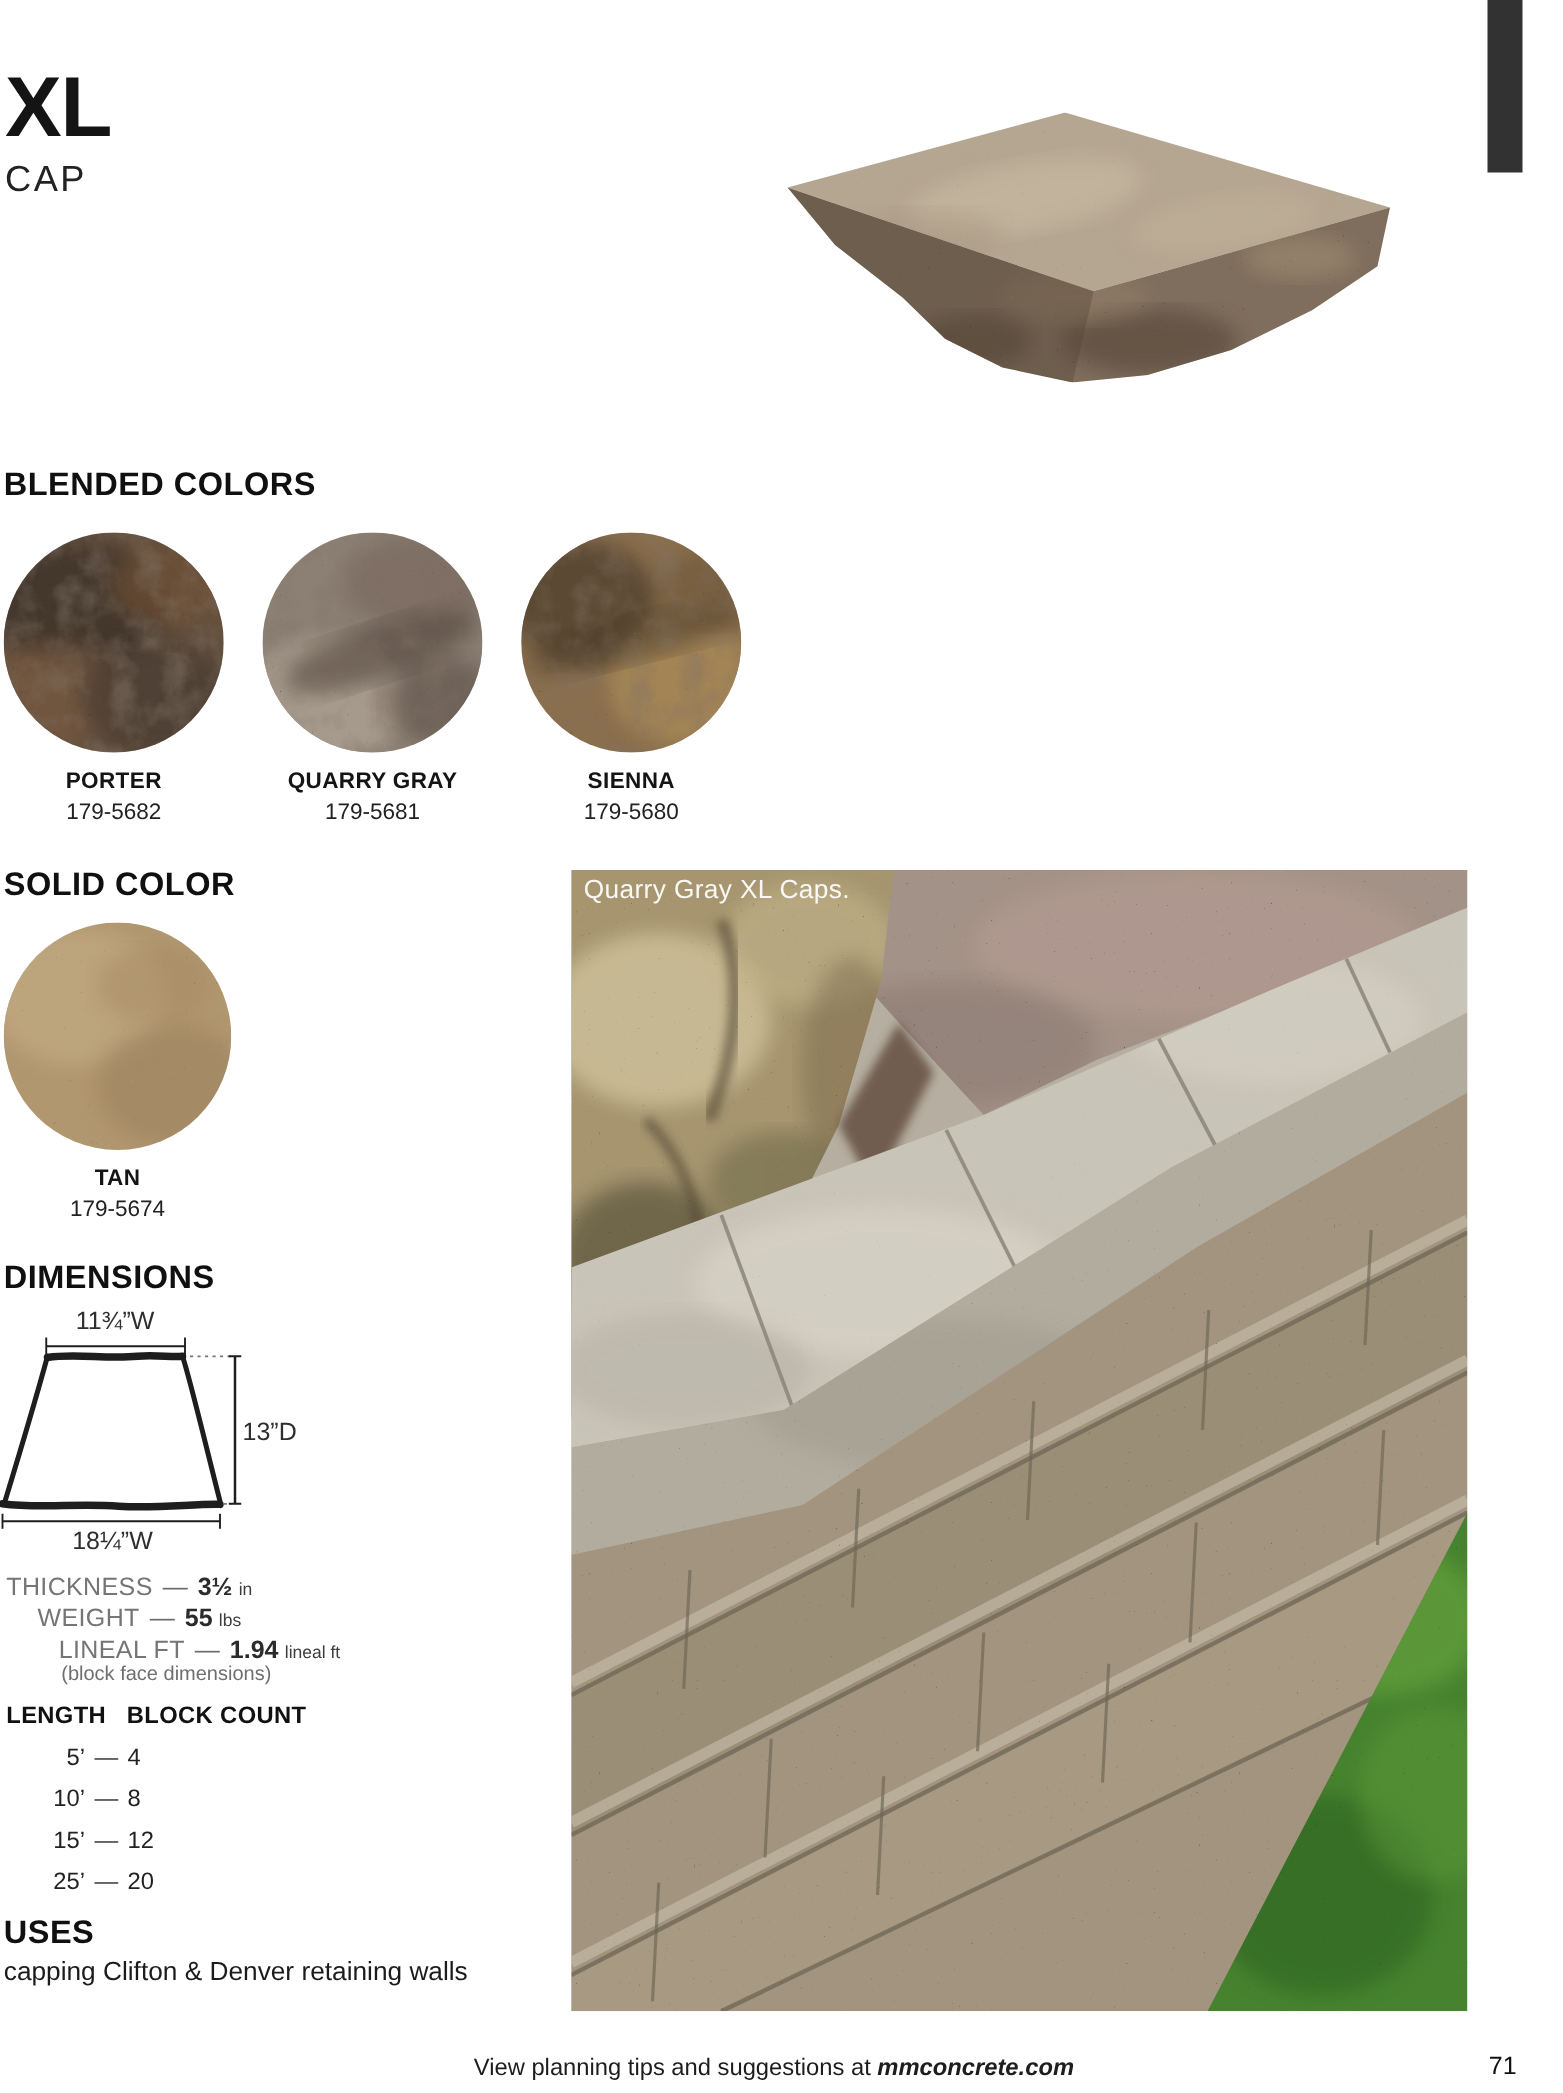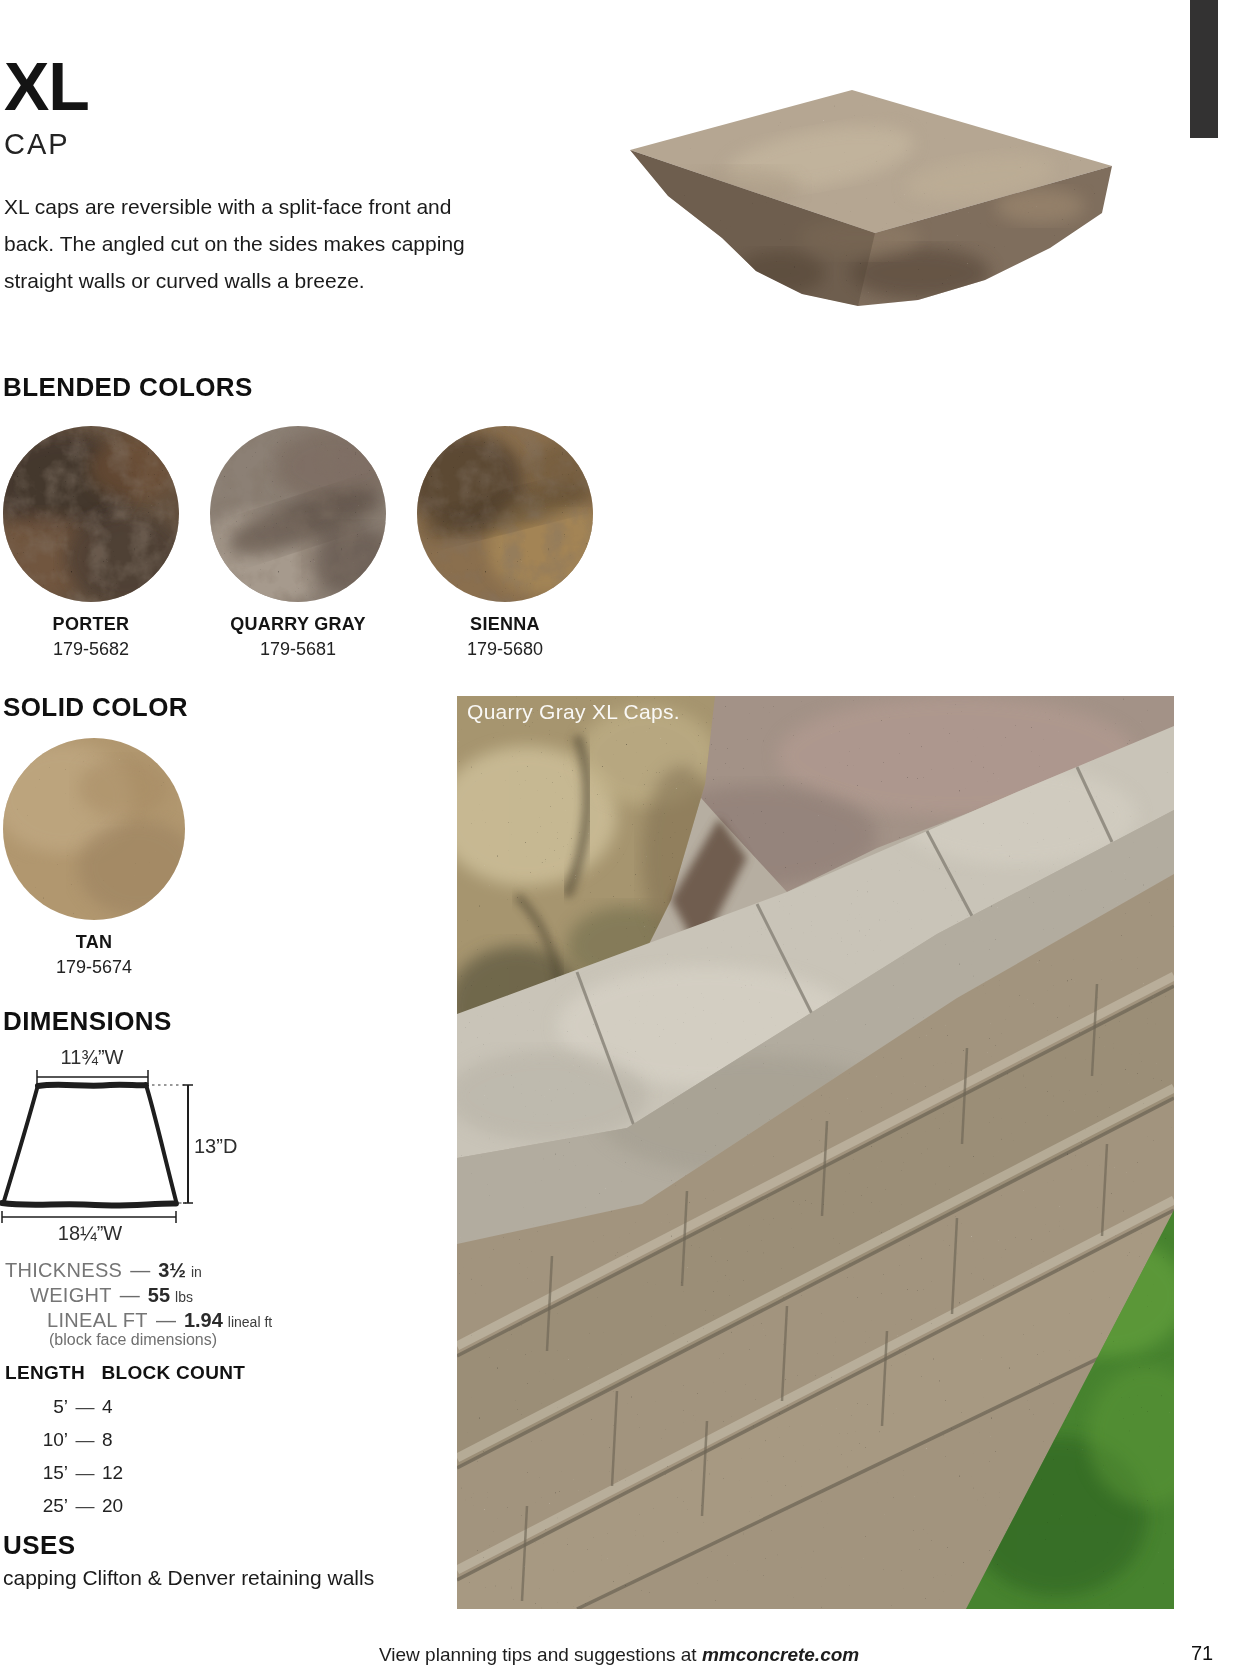--- a/index.html
+++ b/index.html
@@ -60,25 +60,20 @@
     </defs>
   </svg>
 
   <div class="abs corner-tab"></div>
 
   <div class="abs" style="left:4px;top:52px;">
     <div class="title">XL</div>
     <div class="subtitle">CAP</div>
   </div>
 
-  <div class="abs desc" style="left:4px;top:188px;">
-    <div>XL caps are reversible with a split-face front and</div>
-    <div>back. The angled cut on the sides makes capping</div>
-    <div>straight walls or curved walls a breeze.</div>
-  </div>
 
   <svg class="abs" style="left:620px;top:78px;" width="500" height="240" viewBox="0 0 500 240">
     <defs>
       <clipPath id="cpPTop">
           <polygon points="10,72 232,12 492,88 255,155"></polygon>
         </clipPath>
       <clipPath id="cpPRough">
           <polygon points="10,72 255,155 492,88 482,135 430,170 365,202 298,222 238,228 182,216 136,193 102,160 48,118"></polygon>
         </clipPath>
     </defs>

